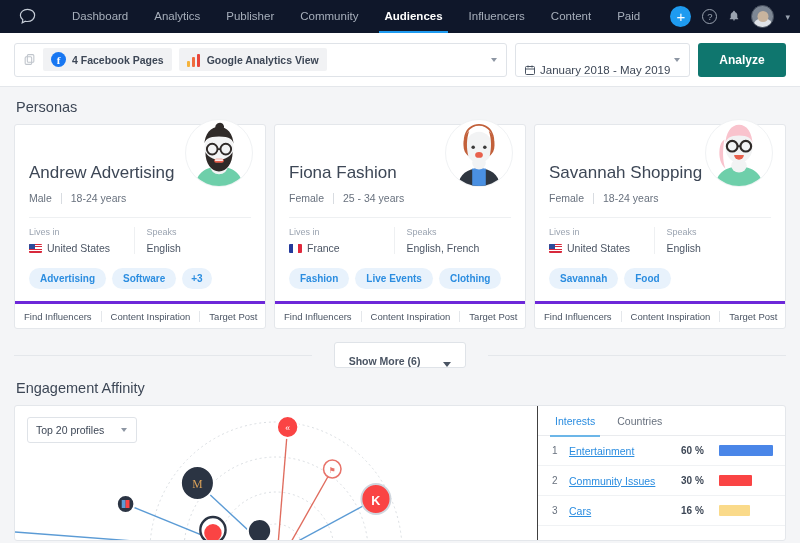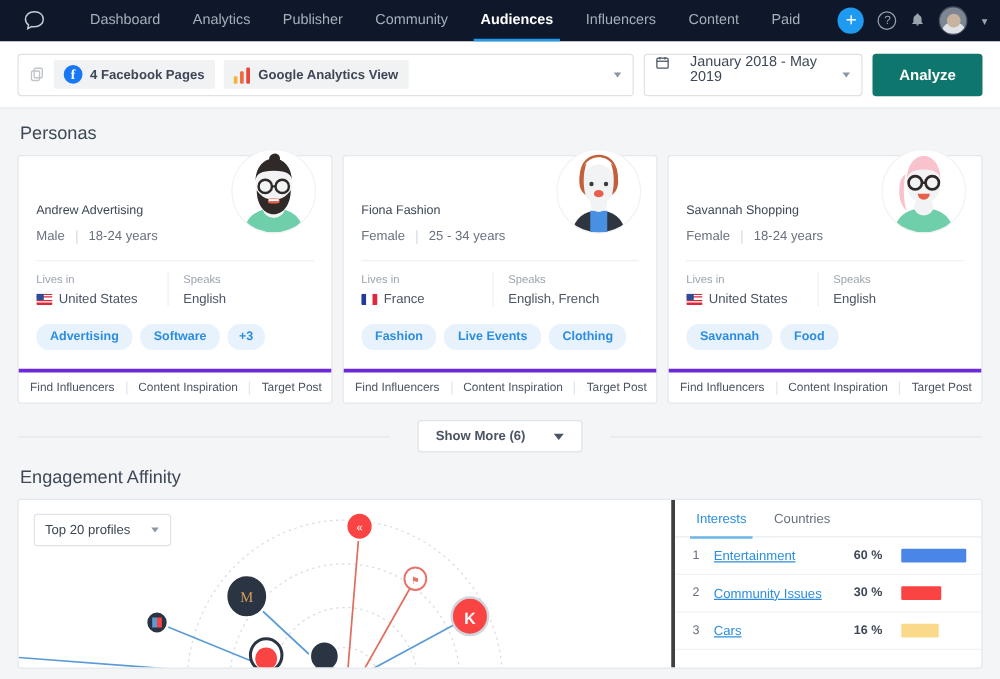--- a/index.html
+++ b/index.html
@@ -111,21 +111,21 @@
   .caret {
     position: absolute; right: 9px; top: 50%; transform: translateY(-50%);
     width: 0; height: 0;
     border-left: 3.5px solid transparent;
     border-right: 3.5px solid transparent;
     border-top: 4px solid #8d96a3;
   }
   .date-box {
     width: 175px; height: 34px;
     border: 1px solid #dfe3e8; border-radius: 3px;
-    display: flex; align-items: flex-start; gap: 16px;
+    display: flex; align-items: flex-end; gap: 4px;
     padding: 0 8px; position: relative; cursor: pointer;
     font-size: 11.5px; color: #3d4756; background: #fff;
   }
   .cal-ic { width: 12px; height: 12px; flex: none; }
   .analyze-btn {
     width: 88px; height: 34px;
     background: #0f766e; color: #fff;
     border: none; border-radius: 3px;
     font-size: 12px; font-weight: bold;
     font-family: Liberation Sans, sans-serif;
@@ -144,21 +144,21 @@
   .card {
     flex: 1;
     background: #fff;
     border: 1px solid #e4e7eb;
     border-radius: 3px;
     position: relative;
     min-width: 0;
   }
   .card-body { padding: 14px 14px 0 14px; position: relative; min-height: 158px; }
   .persona-name {
-    font-size: 10px; color: #3d4756;
+    font-size: 17px; color: #3d4756;
     margin-top: 24px; margin-bottom: 9px;
     white-space: nowrap; overflow: hidden;
   }
   .persona-meta {
     font-size: 10.5px; color: #68717e;
     display: flex; align-items: center; gap: 9px;
     padding-bottom: 13px;
     border-bottom: 1px solid #eef0f2;
   }
   .persona-meta .sep { width: 1px; height: 11px; background: #d8dce1; }
@@ -215,21 +215,21 @@
     margin: 13px 0 0 0; position: relative;
   }
   .showmore-wrap::before, .showmore-wrap::after {
     content: ""; flex: 1; height: 1px; background: #e4e7eb;
   }
   .showmore-btn {
     background: #fff; border: 1px solid #dfe3e8; border-radius: 3px;
     height: 26px; padding: 0 14px;
     font-size: 10.5px; color: #4a5463; font-weight: bold;
     font-family: "Liberation Sans", sans-serif;
-    display: flex; align-items: center; gap: 23px;
+    display: flex; align-items: flex-end; gap: 23px;
     cursor: pointer; margin: 0 22px;
   }
   .chev-d {
     width: 0; height: 0;
     border-left: 4px solid transparent;
     border-right: 4px solid transparent;
     border-top: 5px solid #4a5463;
   }
 
   
@@ -239,21 +239,21 @@
   }
   .chart-pane { flex: 1; position: relative; overflow: hidden; min-width: 0; }
   .profiles-select {
     position: absolute; left: 12px; top: 11px; z-index: 5;
     background: #fff; border: 1px solid #dfe3e8; border-radius: 3px;
     height: 26px; width: 110px;
     display: flex; align-items: center; padding: 0 8px;
     font-size: 10.5px; color: #3d4756; cursor: pointer;
   }
   .list-pane {
-    width: 248px; border-left: 3px solid #404040;
+    width: 248px; border-left: 1px solid #404040;
     display: flex; flex-direction: column;
   }
   .tabs { display: flex; border-bottom: 1px solid #e9ebee; height: 30px; padding: 0 6px; }
   .tab {
     font-size: 10.5px; color: #68717e;
     padding: 0 11px; height: 30px; line-height: 31px;
     cursor: pointer; position: relative;
   }
   .tab.active { color: #2b8de0; }
   .tab.active::after {

